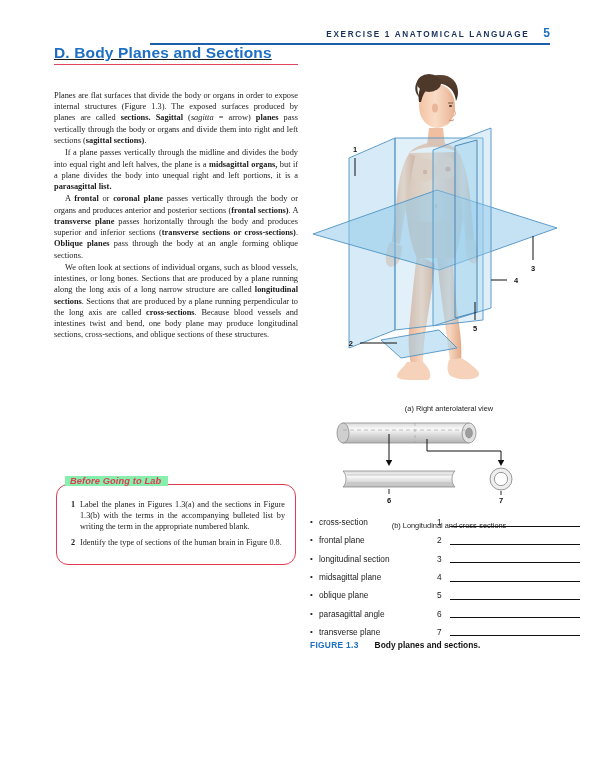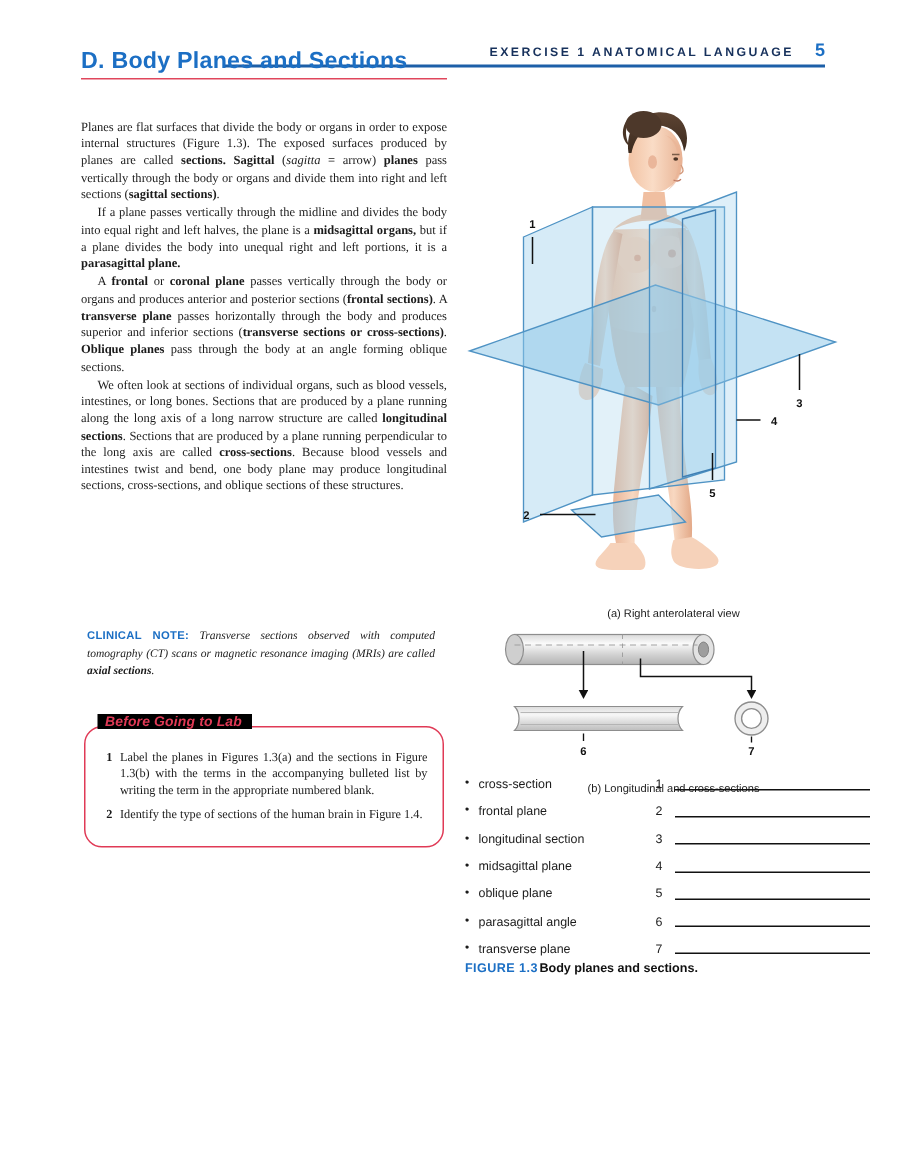--- a/index.html
+++ b/index.html
@@ -40,42 +40,43 @@
   .runhead-page {
     font-family: "Liberation Sans", sans-serif;
     font-size: 12px;
     font-weight: 700;
     color: #1c6fc4;
   }
 
   
   .sec-head {
     position: absolute;
-    left: 54px; top: 32px;
+    left: 54px; top: 44px;
     width: 244px;
+    text-decoration: underline;
   }
   .sec-head-text {
     font-family: "Liberation Sans", sans-serif;
     font-size: 15.5px;
     font-weight: 700;
     color: #1c6fc4;
     letter-spacing: 0.15px;
     line-height: 1.15;
   }
   .sec-head-rule {
     margin-top: 2px;
     height: 1.6px;
     background: #e0465c;
     width: 100%;
   }
 
   
   .bodycol {
     position: absolute;
-    left: 54px; top: 79px;
+    left: 54px; top: 90px;
     width: 244px;
   }
   .bodycol p {
     margin: 0 0 0.15em 0;
     font-size: 8.35px;
     line-height: 1.345;
     text-align: justify;
     text-indent: 11px;
     color: #1b1b1b;
     hyphens: auto;
@@ -110,21 +111,21 @@
     position: absolute;
     left: 56px; top: 484px;
     width: 240px;
     border: 1.4px solid #e03a56;
     border-radius: 12px;
     padding: 14px 10px 10px 10px;
   }
   .bgl-tab {
     position: absolute;
     left: 8px; top: -9px;
-    background: #000000;
+    background: #86efac;
     padding: 0 7px 0 5px;
     font-family: "Liberation Sans", sans-serif;
     font-style: italic;
     font-weight: 700;
     font-size: 9.3px;
     color: #e03a56;
     letter-spacing: 0.1px;
   }
   .bgl-tab::before {
     content: "";
@@ -212,21 +213,21 @@
     font-size: 8.4px;
   }
   .figcaption .fc-label {
     font-weight: 700;
     color: #1c6fc4;
     letter-spacing: 0.3px;
   }
   .figcaption .fc-text {
     font-weight: 700;
     color: #111;
-    margin-left: 1px;
+    margin-left: 16px;
   }
 
   .lbl {
     font-family: "Liberation Sans", sans-serif;
     font-size: 7.5px;
     font-weight: 700;
     fill: #111;
   }
 </style>
 </head>
@@ -240,42 +241,39 @@
   </div>
 
   <div class="sec-head">
     <div class="sec-head-text">D. Body Planes and Sections</div>
     <div class="sec-head-rule"></div>
   </div>
 
   <div class="bodycol">
     <p class="first"><span>Planes are flat surfaces that divide the body or organs in order to expose internal structures (Figure 1.3). The exposed surfaces produced by planes are called </span><b>sections. Sagittal</b><span> (</span><i>sagitta</i><span> = arrow) </span><b>planes</b><span> pass vertically through the body or organs and divide them into right and left sections (</span><b>sagittal sections)</b><span>.</span></p>
 
-    <p><span>If a plane passes vertically through the midline and divides the body into equal right and left halves, the plane is a </span><b>midsagittal organs,</b><span> but if a plane divides the body into unequal right and left portions, it is a </span><b>parasagittal plane.</b></p>
+    <p><span>If a plane passes vertically through the midline and divides the body into equal right and left halves, the plane is a </span><b>midsagittal organs,</b><span> but if a plane divides the body into unequal right and left portions, it is a </span><b>parasagittal list.</b></p>
 
     <p><span>A </span><b>frontal</b><span> or </span><b>coronal plane</b><span> passes vertically through the body or organs and produces anterior and posterior sections (</span><b>frontal sections)</b><span>. A </span><b>transverse plane</b><span> passes horizontally through the body and produces superior and inferior sections (</span><b>transverse sections or cross-sections)</b><span>. </span><b>Oblique planes</b><span> pass through the body at an angle forming oblique sections.</span></p>
 
     <p><span>We often look at sections of individual organs, such as blood vessels, intestines, or long bones. Sections that are produced by a plane running along the long axis of a long narrow structure are called </span><b>longitudinal sections</b><span>. Sections that are produced by a plane running perpendicular to the long axis are called </span><b>cross-sections</b><span>. Because blood vessels and intestines twist and bend, one body plane may produce longitudinal sections, cross-sections, and oblique sections of these structures.</span></p>
   </div>
 
-  <div class="clinical">
-    <span class="cn-label">CLINICAL NOTE:</span><span> Transverse sections observed with computed tomography (CT) scans or magnetic resonance imaging (MRIs) are called </span><b>axial sections</b><span>.</span>
-  </div>
 
   <div class="bgl">
     <div class="bgl-tab">Before Going to Lab</div>
 
     <div class="bgl-item">
       <span class="bgl-num">1</span>
       <span class="bgl-text">Label the planes in Figures 1.3(a) and the sections in Figure 1.3(b) with the terms in the accompanying bulleted list by writing the term in the appropriate numbered blank.</span>
     </div>
 
     <div class="bgl-item">
       <span class="bgl-num">2</span>
-      <span class="bgl-text">Identify the type of sections of the human brain in Figure 1.4.</span>
+      <span class="bgl-text">Identify the type of sections of the human brain in Figure 0.8.</span>
     </div>
   </div>
 
   <div class="figcol">
 
     <div class="fig-a">
       <svg width="288" height="330" viewBox="0 0 288 330">
         <defs>
           <linearGradient id="skin" x1="0" y1="0" x2="1" y2="0">
             <stop offset="0%" stop-color="#f2c3a4"></stop>

